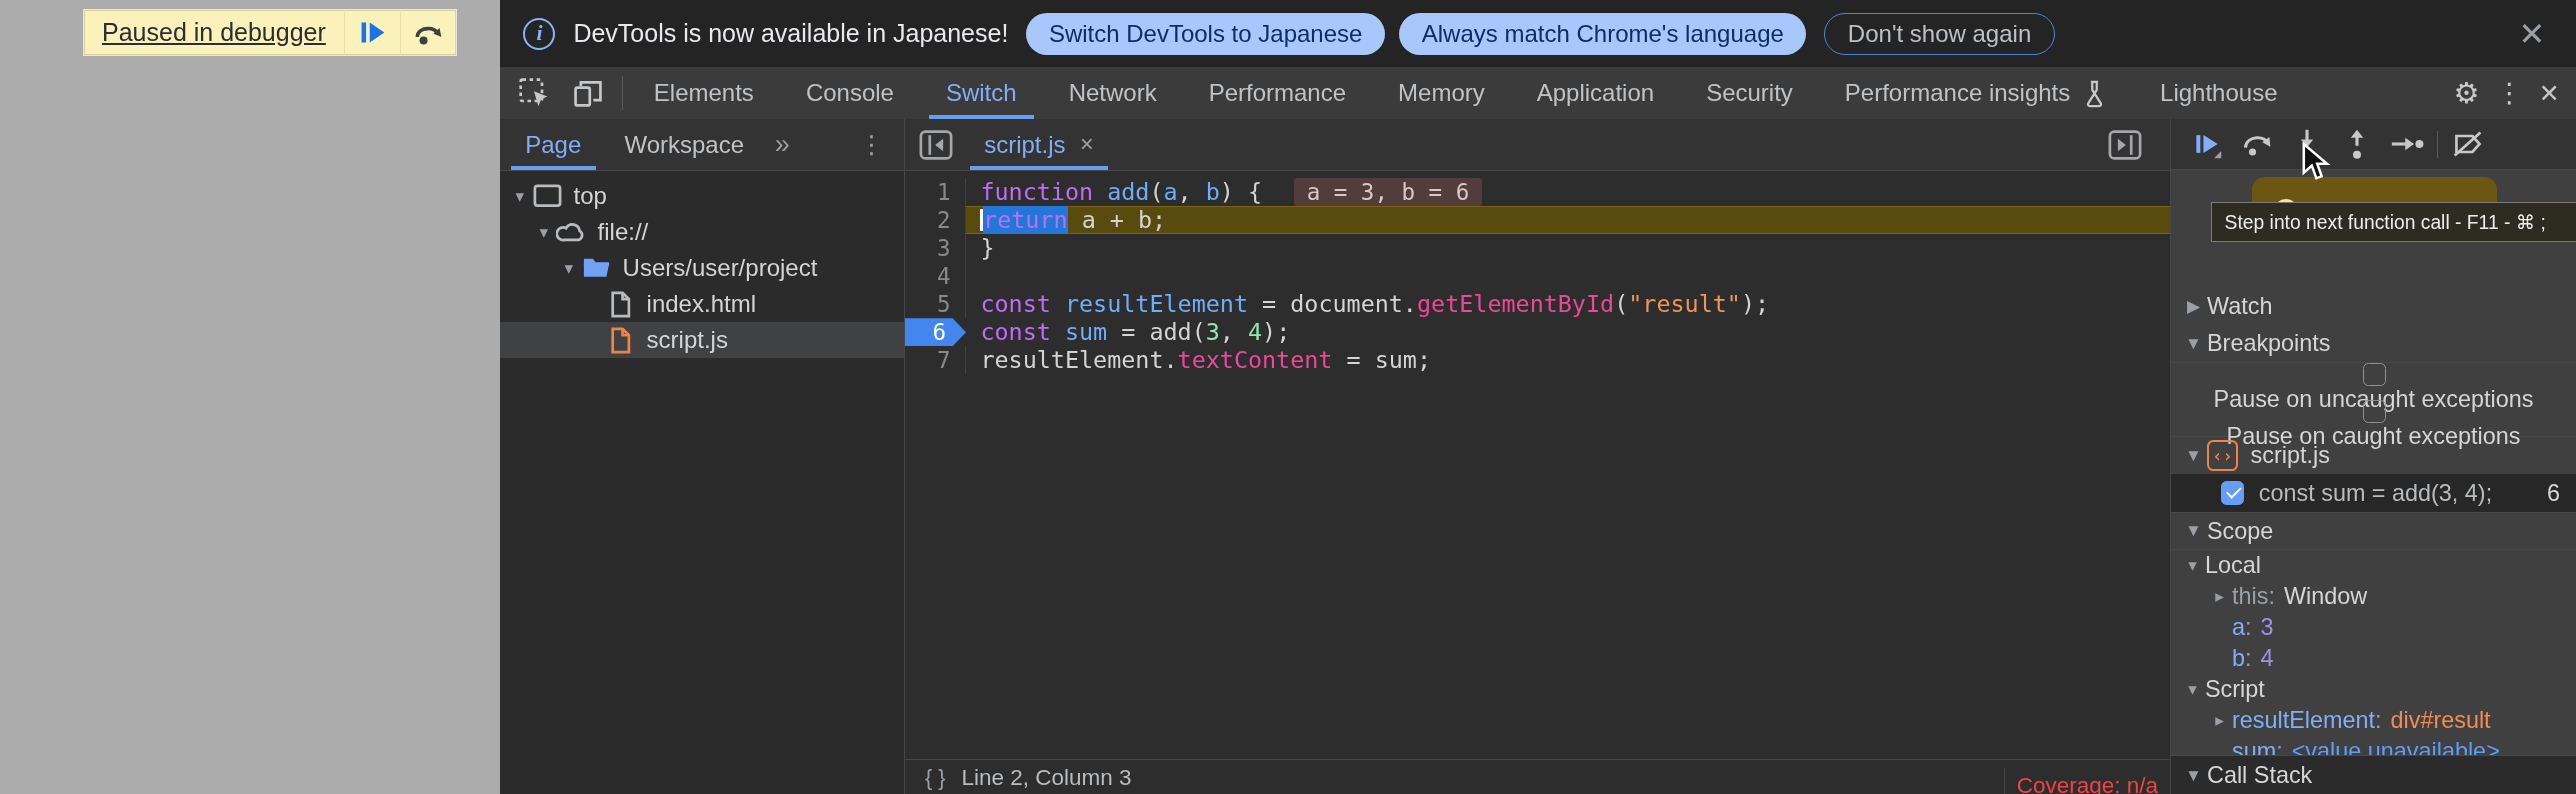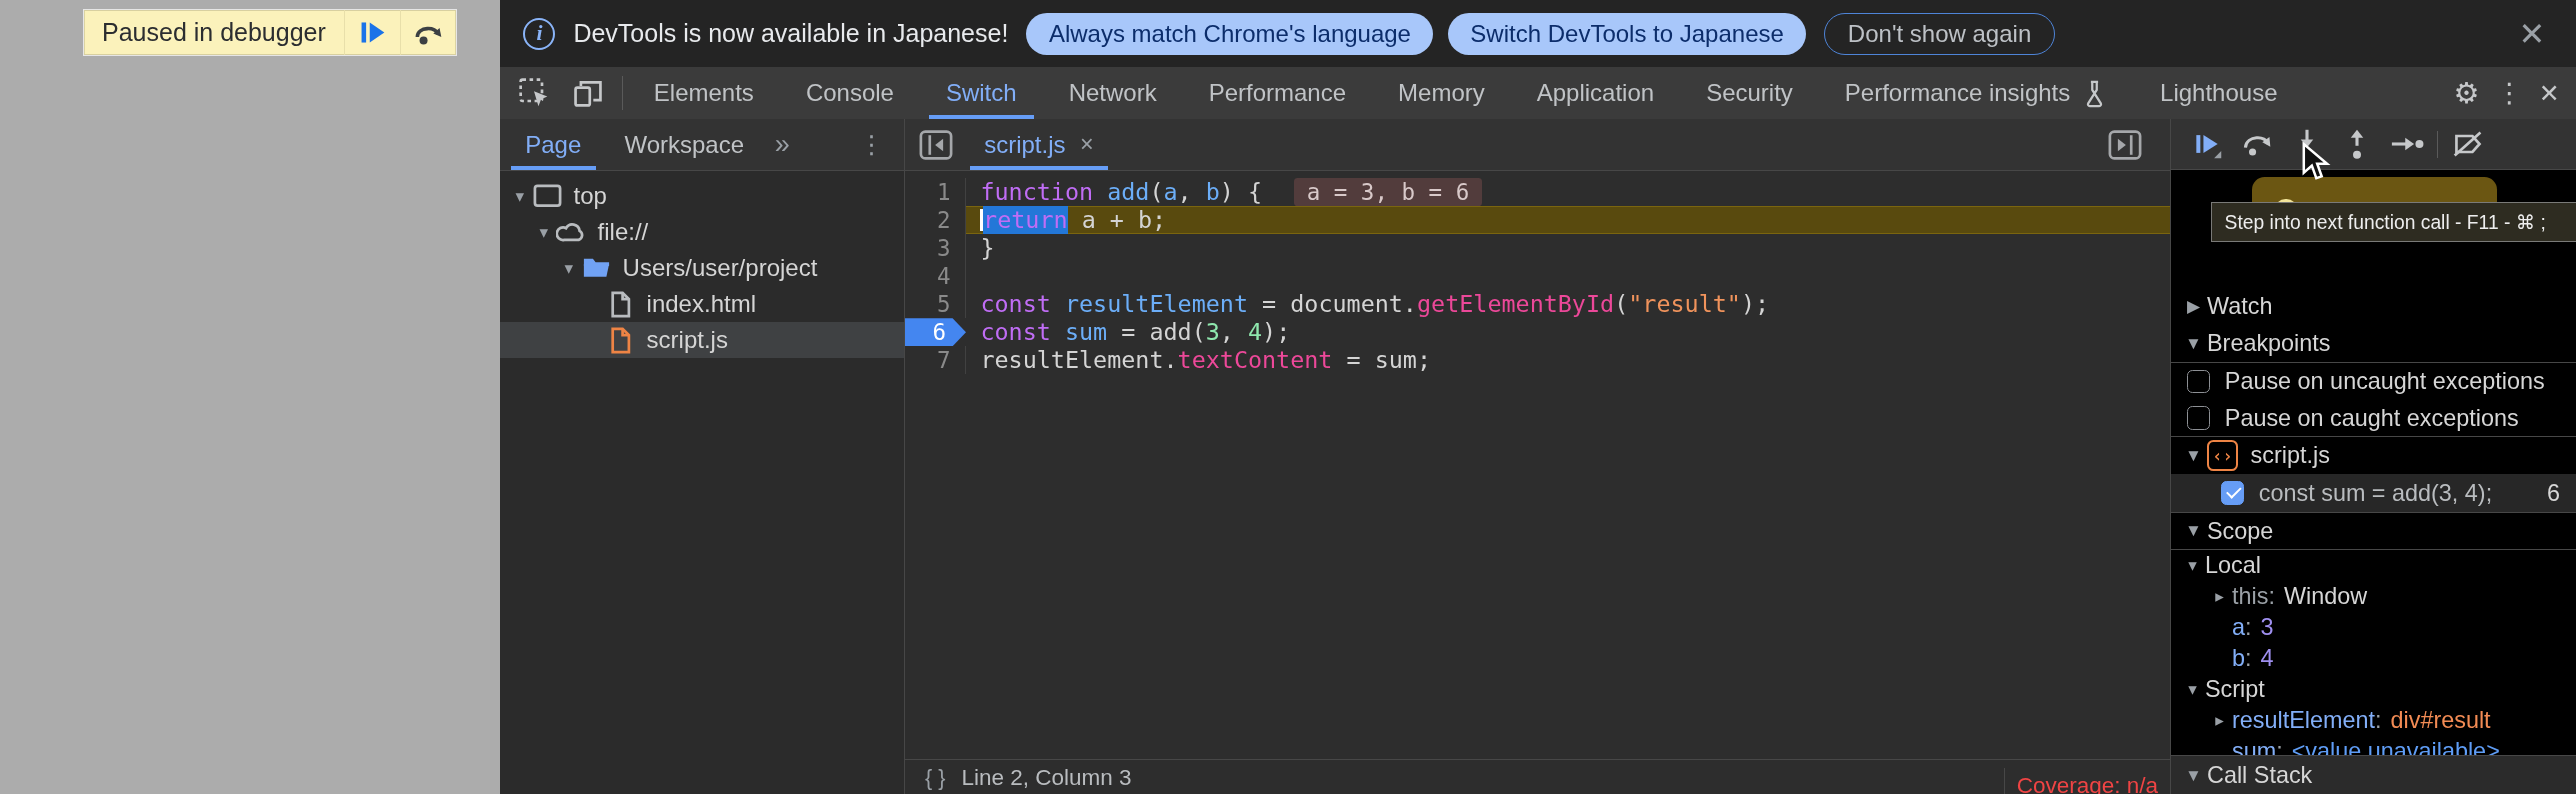--- a/index.html
+++ b/index.html
@@ -4,21 +4,21 @@
 <style>
   * { margin:0; padding:0; box-sizing:border-box; }
   html,body { width:2576px; height:795px; overflow:hidden; }
   body { position:relative; background:#acacac; font-family:"Liberation Sans",sans-serif; }
   svg { display:block; }
 
   
   .paused-badge { position:absolute; left:83px; top:9px; height:47px; background:#fbf2bb;
     border:0.9px solid #e6e6e6; box-shadow:0 0 0 0.9px #d8d0a0 inset; display:flex; align-items:stretch;
     font-size:25px; color:#2b2d30; }
-  .paused-badge .pb-label { display:flex; align-items:center; padding:0 18px; }
+  .paused-badge .pb-label { display:flex; align-items:center; padding:0 18px;text-decoration:underline; }
   .pb-btn { width:56px; display:flex; align-items:center; justify-content:center;
     border-left:1.8px solid #e8dfaa; background:transparent; cursor:pointer; }
 
   
   .devtools { position:absolute; left:500px; top:0; right:0; bottom:0; background:#2b2b2b;
     display:flex; flex-direction:column; }
 
   
   .notif { flex:none; height:67px; background:#242424; display:flex; align-items:center;
     gap:18px; padding:0 23.4px; }
@@ -100,21 +100,21 @@
   .inline-badge { margin-left:32px; background:#523c3c; color:#d8c9c9; padding:0.9px 12.6px;
     border-radius:3.6px; font-size:22.5px; }
 
   .statusbar { flex:none; height:36px; border-top:0.9px solid #474747; background:#2d2d2d;
     display:flex; align-items:center; font-size:22.5px; color:#b9bcbf; }
   .sb-braces { color:#9aa0a6; font-size:21.6px; padding:0 16px 0 20px; cursor:pointer; }
   .sb-coverage { margin-left:auto; border-left:0.9px solid #474747; height:100%;
     display:flex; align-items:center; padding:0 12px; color:#ef4444;margin-top:16px; }
 
   
-  .debugpane { width:406px; flex:none; border-left:0.9px solid #474747; background:#000000;
+  .debugpane { width:406px; flex:none; border-left:0.9px solid #474747; background:#404040;
     position:relative; overflow:hidden; }
   .debug-toolbar { height:51px; border-bottom:0.9px solid #474747; background:#333333;
     display:flex; align-items:center; padding-left:10.8px; }
   .dbg-btn { width:50px; height:43px; display:flex; align-items:center; justify-content:center;
     background:none; border:none; cursor:pointer; position:relative; }
   .dbg-divider { width:0.9px; height:27px; background:#5a5a5a; margin:0 5.4px; }
   .cursor-overlay { position:absolute; left:131px; top:23.4px; z-index:30; pointer-events:none; }
 
   .paused-peek { position:absolute; left:81px; top:58px; width:245px; height:41px;
     background:#6b5612; border-radius:12.6px; z-index:1; }
@@ -122,21 +122,21 @@
     height:21.6px; border-radius:50%; background:#f2e49a; }
   .dbg-tooltip { position:absolute; left:40px; top:83px; height:40px; width:450px; z-index:2;
     background:#2e2c21; border:0.9px solid #7a7a78; display:flex; align-items:center;
     padding:0 12.6px; font-size:19.3px; color:#ededed; white-space:nowrap; }
 
   .dbg-sections { position:absolute; left:0; right:0; top:168px; bottom:0; }
   .sec-header { height:38px; display:flex; align-items:center; font-size:23.4px; color:#d6d6d6; cursor:pointer; }
   .sec-header .tri { width:27px; margin-left:9px; }
   .sec-header.bordered { border-bottom:0.9px solid #474747; }
   .sec-header.topline { border-top:0.9px solid #474747; }
-  .chk-row { height:37px; display:flex; align-items:center; font-size:23.4px; color:#d6d6d6; }
+  .chk-row { height:37px; display:flex; align-items:center; font-size:23.4px; color:#d6d6d6;flex-direction:column; }
   .checkbox { width:23.4px; height:23.4px; border:1.8px solid #8d9095; border-radius:5.4px;
     margin:0 14.4px 0 16px; flex:none; position:relative; background:transparent; cursor:pointer; }
   .checkbox.checked { background:#669df6; border-color:#669df6; }
   .checkbox.checked::after { content:""; position:absolute; left:4.5px; top:4.5px; width:11.7px;
     height:6.3px; border-left:2.7px solid #fff; border-bottom:2.7px solid #fff; transform:rotate(-45deg); }
   .bp-group-row { height:37px; display:flex; align-items:center; font-size:23.4px; color:#d6d6d6; }
   .bp-entry { height:38px; display:flex; align-items:center; font-size:23.4px; color:#b9bcbf;
     background:#272727; }
   .bp-entry .checkbox { margin-left:50px; margin-right:14.4px; }
   .bp-entry .bp-line { margin-left:auto; padding-right:16px; color:#d6d6d6; }
@@ -186,22 +186,22 @@
     </span>
   </span>
 </div>
 
 <div class="devtools">
 
   <div class="notif">
     <span class="info-icon">i</span>
     <span class="notif-msg">DevTools is now available in Japanese!</span>
     <span id="notif-actions" style="display:flex;gap:14.4px;">
+        <button class="pill">Switch DevTools to Japanese</button>
         <button class="pill">Always match Chrome's language</button>
-        <button class="pill">Switch DevTools to Japanese</button>
       </span>
     <button class="pill outline">Don't show again</button>
     <button class="notif-close">✕</button>
   </div>
 
   <div class="main-tabbar">
     <div class="mtb-icons">
       <button class="icon-btn">
         <svg width="32" height="32" viewBox="0 0 36 36" stroke="#c6c8ca" fill="none" stroke-width="3">
           <rect x="3" y="3" width="24" height="24" rx="2" stroke-dasharray="4 4"></rect>

